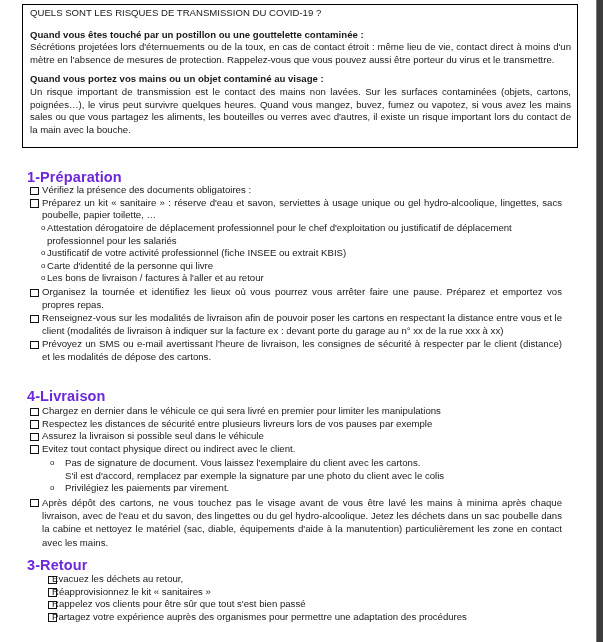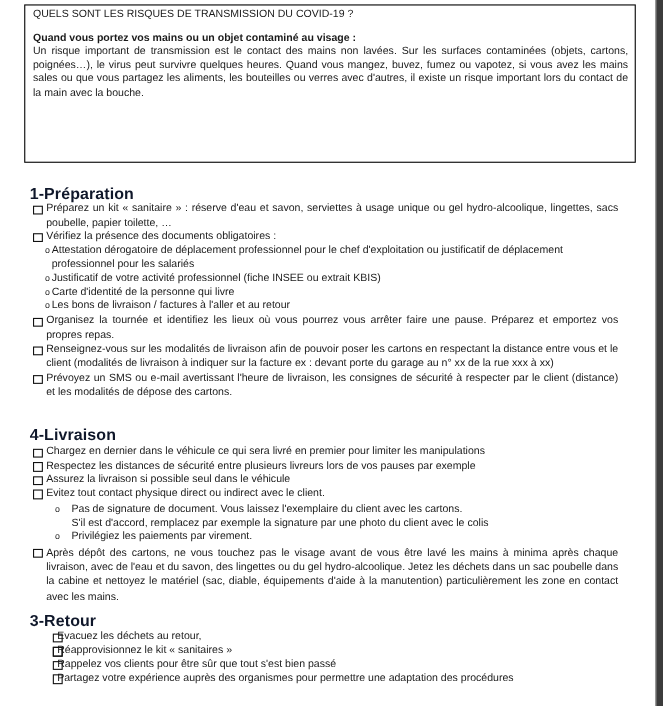--- a/index.html
+++ b/index.html
@@ -16,21 +16,21 @@
   .page { position: absolute; left: 0; top: 0; width: 596px; height: 466px; }
   .info-box {
     position: absolute; left: 22px; top: 4px; width: 556px; height: 144px;
     border: 1px solid #000; box-sizing: border-box; padding: 2px 6px 0 7px;
   }
   .info-box .box-title { margin: 0 0 9px 0; }
   .info-box .q { font-weight: bold; margin: 0; }
   .info-box .para { margin: 0 0 7px 0; text-align: justify; }
   .section-heading {
     position: absolute; left: 27px;
-    color: #0f172a; font-weight: bold; font-size: 14.5px; line-height: 16px;
+    color: #6d28d9; font-weight: bold; font-size: 14.5px; line-height: 16px;
     letter-spacing: 0.1px;
     text-align: right;
   }
   .list { position: absolute; left: 30px; width: 532px; margin: 0; padding: 0; list-style: none; }
   .item { position: relative; padding-left: 12px; text-align: justify; margin: 0; }
   .cb {
     position: absolute; left: 0; top: 2.5px; width: 6.5px; height: 6.5px;
     border: 1px solid #111; box-sizing: content-box;
   }
   .sub { list-style: none; margin: 0; padding: 0; }
@@ -40,33 +40,35 @@
   .list.indented { left: 48px; width: 520px; }
   .list.indented .item { padding-left: 4px; }
 </style>
 </head>
 <body>
 
 <div class="page">
 
   <div class="info-box">
     <p class="box-title">QUELS SONT LES RISQUES DE TRANSMISSION DU COVID-19 ?</p>
+    <p class="q">Quand vous êtes touché par un postillon ou une gouttelette contaminée :</p>
+    <p class="para">Sécrétions projetées lors d'éternuements ou de la toux, en cas de contact étroit : même lieu de vie, contact direct à moins d'un mètre en l'absence de mesures de protection. Rappelez-vous que vous pouvez aussi être porteur du virus et le transmettre.</p>
     <p class="q">Quand vous portez vos mains ou un objet contaminé au visage :</p>
     <p class="para">Un risque important de transmission est le contact des mains non lavées. Sur les surfaces contaminées (objets, cartons, poignées…), le virus peut survivre quelques heures. Quand vous mangez, buvez, fumez ou vapotez, si vous avez les mains sales ou que vous partagez les aliments, les bouteilles ou verres avec d'autres, il existe un risque important lors du contact de la main avec la bouche.</p>
   </div>
 
   <div class="section-heading" style="top:169px;">1-Préparation</div>
   <ul class="list" style="top:184px;">
     <li class="item">
       <span class="cb"></span>
-      <span>Préparez un kit « sanitaire » :  réserve d'eau et savon, serviettes à usage unique ou gel hydro-alcoolique, lingettes, sacs poubelle, papier toilette, …</span>
+      <span>Vérifiez la présence des documents obligatoires :</span>
     </li>
     <li class="item">
       <span class="cb"></span>
-      <span>Vérifiez la présence des documents obligatoires :</span>
+      <span>Préparez un kit « sanitaire » :  réserve d'eau et savon, serviettes à usage unique ou gel hydro-alcoolique, lingettes, sacs poubelle, papier toilette, …</span>
     </li>
   </ul>
   <ul class="sub" style="position:absolute; left:-13px; top:222px; width:578px;">
     <li class="sub-item" style="padding-left:60px;">
       <span class="bullet" style="left:54px;">o</span>
       <span style="display:block; padding-left:0; text-indent:0;">Attestation dérogatoire de déplacement professionnel pour le chef d'exploitation ou justificatif de déplacement professionnel pour les salariés</span>
     </li>
     <li class="sub-item" style="padding-left:60px;">
       <span class="bullet" style="left:54px;">o</span>
       <span>Justificatif de votre activité professionnel (fiche INSEE ou extrait KBIS)</span>

